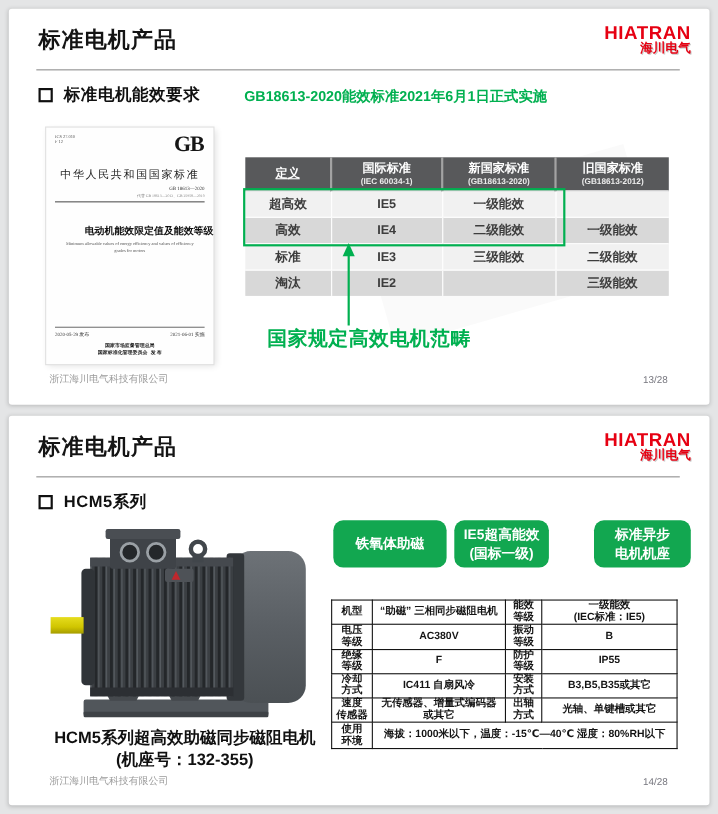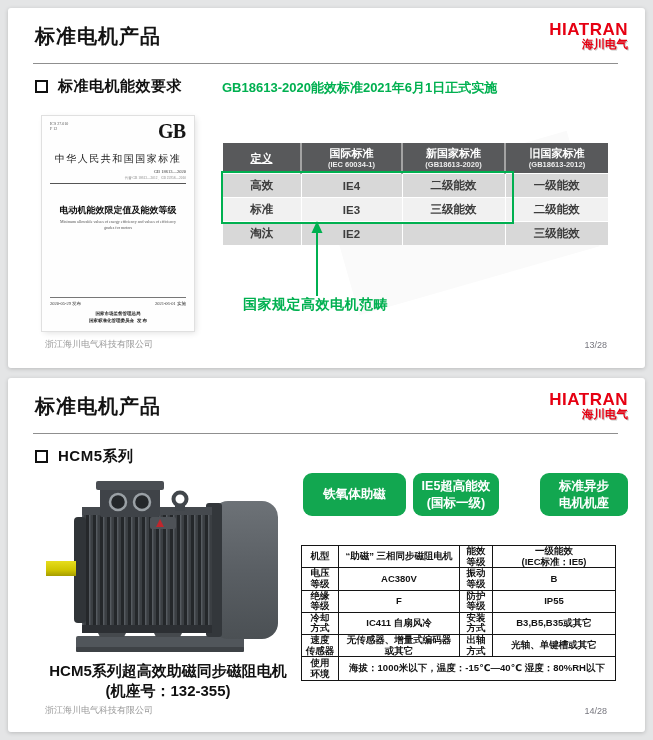--- a/index.html
+++ b/index.html
@@ -25,21 +25,21 @@
   
   .gbcover{position:absolute;left:34px;top:108px;width:152px;height:215px;background:#fefefe;
     box-shadow:0 0 0 1px #e0e0e0,2px 2px 6px rgba(0,0,0,.12);font-family:"Liberation Serif","DejaVu Serif",serif;}
   .gb-ics{position:absolute;left:8px;top:5px;font-size:4px;line-height:1.3;color:#555;}
   .gb-logo{position:absolute;right:9px;top:4px;font-size:20px;font-weight:900;color:#161616;letter-spacing:-1px;}
   .gb-heading{position:absolute;left:0;top:36px;width:100%;text-align:center;font-size:10px;font-weight:normal;
     color:#1b1b1b;letter-spacing:1.5px;}
   .gb-no{position:absolute;right:8px;top:53px;text-align:right;font-size:4.5px;color:#333;line-height:1.4;}
   .gb-no-sub{font-size:3.5px;color:#888;}
   .gb-hr1{position:absolute;left:8px;right:8px;top:67px;height:1px;background:#555;}
-  .gb-title{position:absolute;left:0;top:88px;width:100%;text-align:center;font-size:9px;font-weight:bold;color:#111;}
+  .gb-title{position:absolute;left:0;top:88px;width:100%;text-align:right;font-size:9px;font-weight:bold;color:#111;}
   .gb-en{position:absolute;left:10px;right:10px;top:103px;text-align:center;font-size:4px;color:#555;line-height:1.5;}
   .gb-hr2{position:absolute;left:8px;right:8px;top:181px;height:1px;background:#777;}
   .gb-dates{position:absolute;left:8px;right:8px;top:185px;display:flex;justify-content:space-between;
     font-size:4.5px;color:#333;}
   .gb-issuers{position:absolute;left:0;top:195px;width:100%;text-align:center;font-size:4.5px;font-weight:bold;
     color:#222;line-height:1.5;}
   .gb-issue-label{font-size:4.5px;margin-left:3px;}
 
   
   .wm{position:absolute;left:330px;top:155px;width:250px;height:120px;background:#fafafa;
@@ -51,21 +51,21 @@
   .t1 th:first-child{border-left:none;text-decoration:underline;}
   .t1 .h1{display:block;font-size:11px;font-weight:bold;line-height:1.15;}
   .t1 .h2{display:block;font-size:7.5px;font-weight:bold;color:#ececec;line-height:1.2;}
   .t1 td{height:23px;text-align:center;font-size:11.5px;font-weight:600;color:#3d3d3d;
     border-left:1px solid #fff;border-top:1px solid #fff;padding:0;}
   .t1 td:first-child{border-left:none;}
   .t1 tr.odd td{background:#f1f1f1;}
   .t1 tr.even td{background:#d8d8d8;}
   .gbox{position:absolute;left:-2px;top:28px;width:289px;height:49px;border:2px solid #00b050;z-index:2;}
   .arrow-svg{position:absolute;left:0;top:0;z-index:2;pointer-events:none;}
-  .annotation{position:absolute;left:20px;top:153px;font-size:14px;font-weight:bold;color:#00b050;z-index:2;letter-spacing:.5px;}
+  .annotation{position:absolute;left:20px;top:153px;font-size:18px;font-weight:bold;color:#00b050;z-index:2;letter-spacing:.5px;}
 
   
   .badge{position:absolute;top:95px;height:43px;background:#12a750;border-radius:9px;color:#fff;
     font-size:12.5px;font-weight:bold;display:flex;align-items:center;justify-content:center;
     text-align:center;line-height:1.3;}
   #badge1{left:295px;width:103px;} #badge2{left:405px;width:86px;} #badge3{left:532px;width:88px;}
   .motor{position:absolute;left:22px;top:103px;}
   .caption{position:absolute;left:0;top:283px;width:320px;text-align:center;font-size:15px;
     font-weight:bold;color:#101010;line-height:1.3;}
   .specwrap{position:absolute;left:293px;top:167px;}
@@ -134,20 +134,26 @@
               <span class="h2">(IEC 60034-1)</span>
             </th>
         <th>
               <span class="h1">新国家标准</span>
               <span class="h2">(GB18613-2020)</span>
             </th>
         <th>
               <span class="h1">旧国家标准</span>
               <span class="h2">(GB18613-2012)</span>
             </th>
+      </tr>
+      <tr class="odd">
+        <td>超高效</td>
+        <td>IE5</td>
+        <td>一级能效</td>
+        <td></td>
       </tr>
       <tr class="even">
         <td>高效</td>
         <td>IE4</td>
         <td>二级能效</td>
         <td>一级能效</td>
       </tr>
       <tr class="odd">
         <td>标准</td>
         <td>IE3</td>

